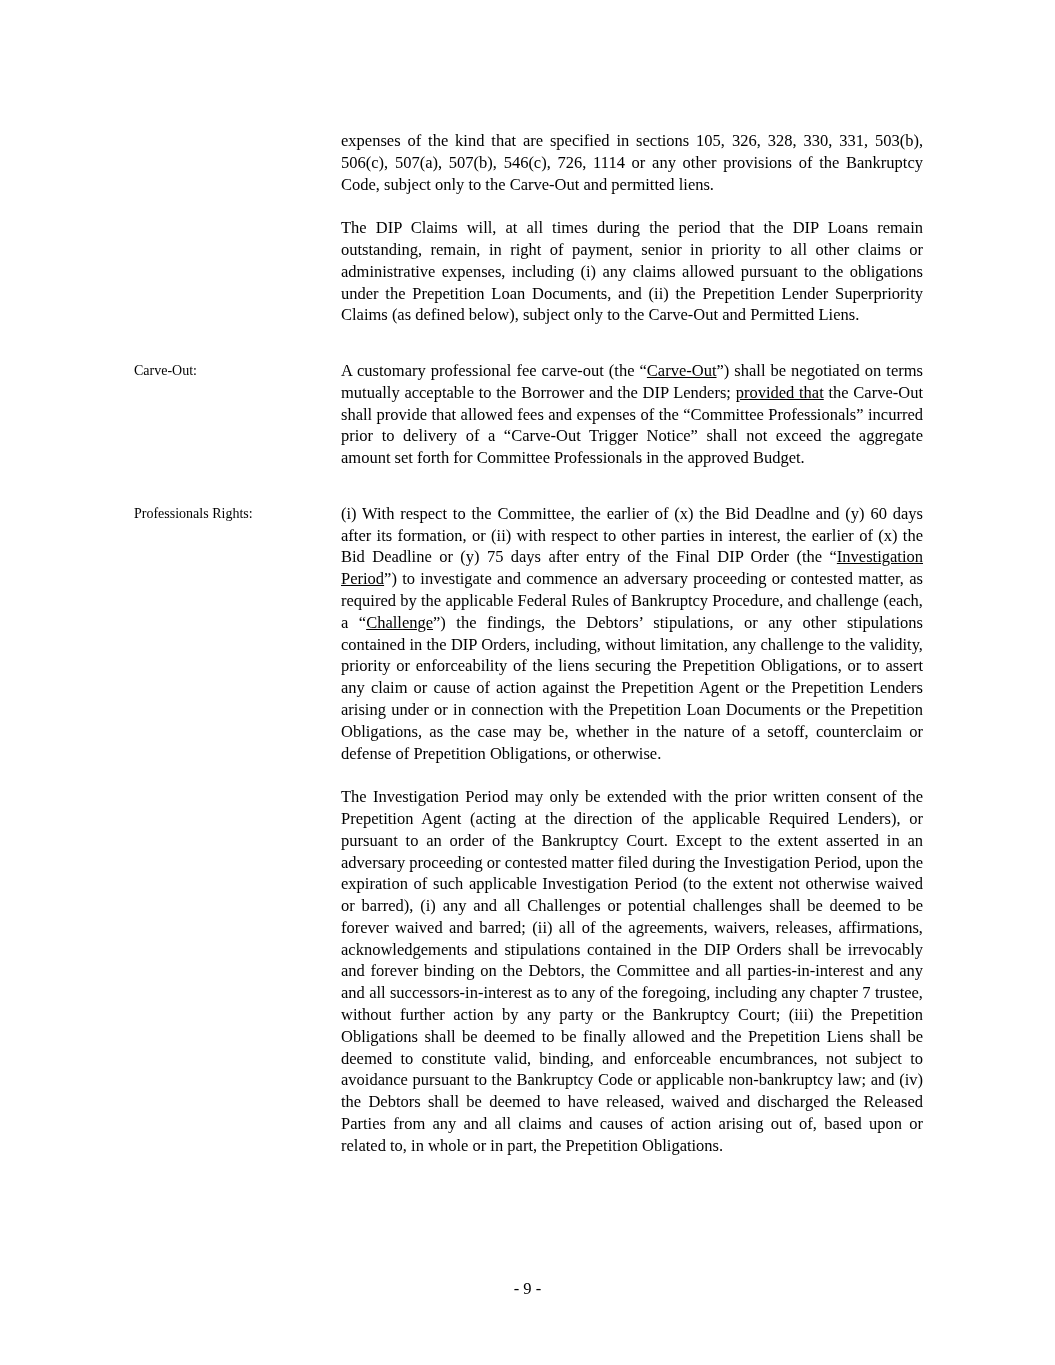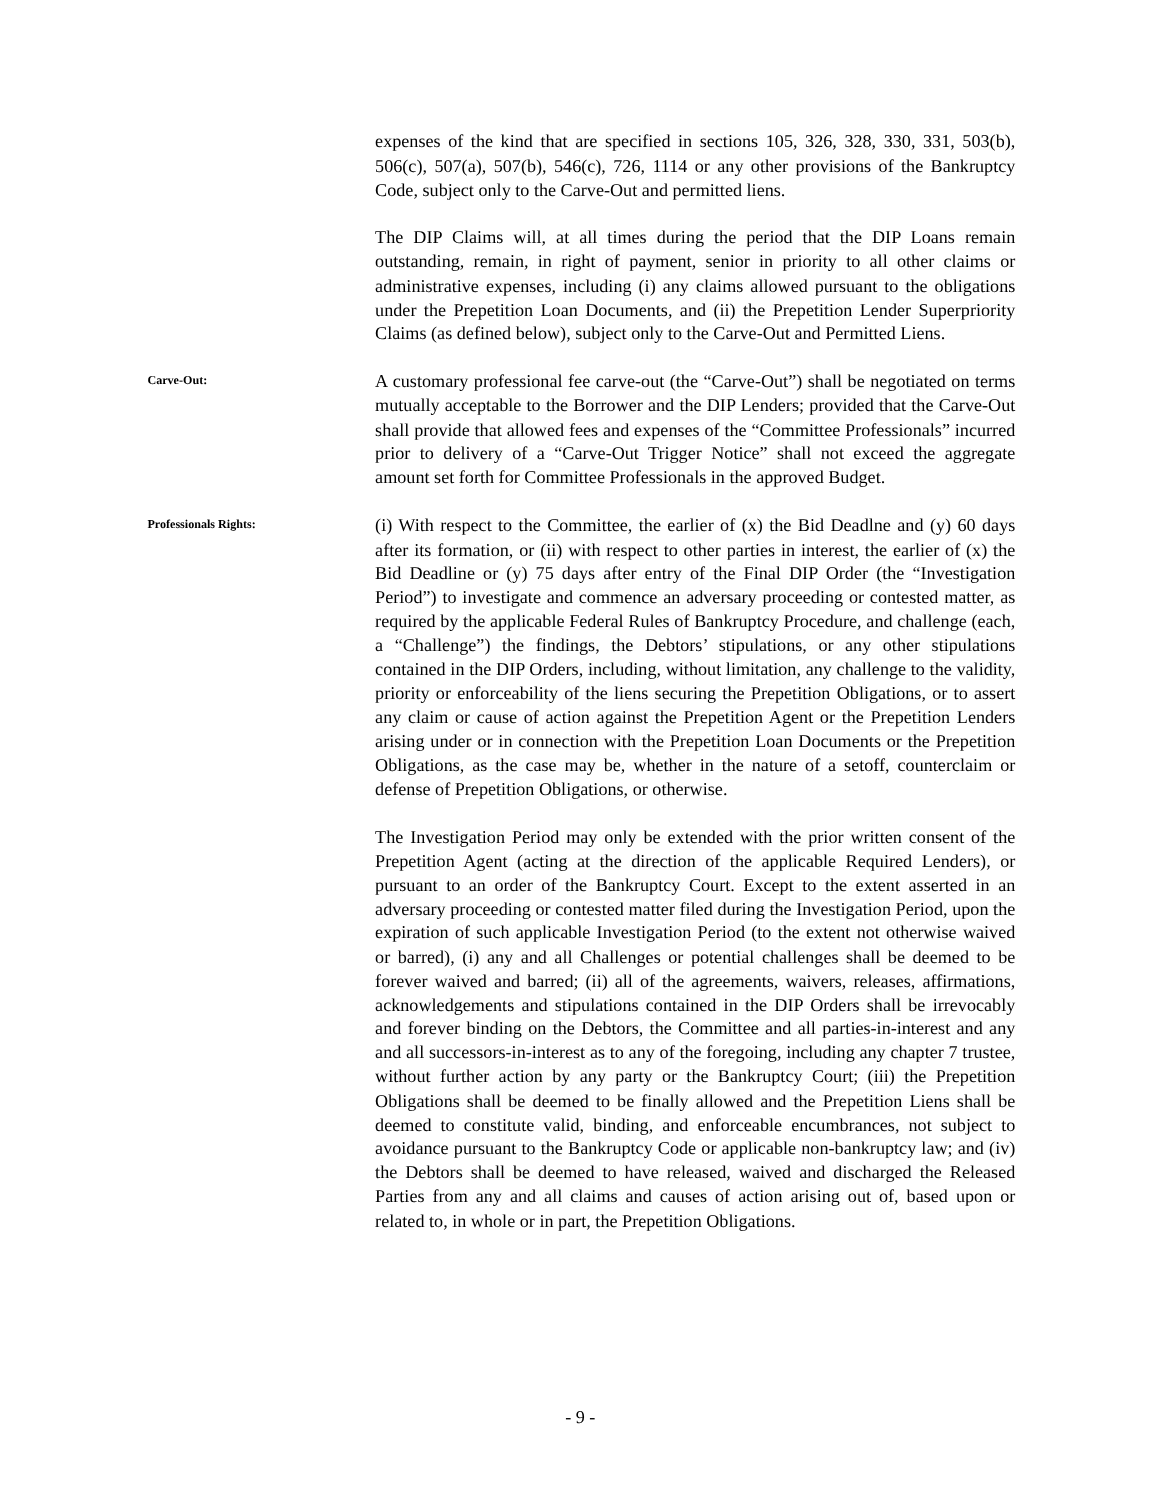--- a/index.html
+++ b/index.html
@@ -18,38 +18,40 @@
   .page {
     position: absolute;
     top: 118px;
     left: 134px;
     width: 789px;
   }
   .section-row {
     display: grid;
     grid-template-columns: 207px 582px;
     align-items: start;
+    margin-top: 12px;
   }
   .label-cell {
-    font-weight: bold;
-    font-size: 11px;
+    font-weight: normal;
+    font-size: 14px;
     line-height: 21.8px;
     padding-right: 10px;
   }
   .content-cell {
     min-width: 0;
   }
   .content-cell p {
     margin: 0 0 21.8px 0;
     font-size: 16.5px;
     line-height: 21.8px;
     text-align: justify;
     text-justify: inter-word;
   }
   .u {
+    text-decoration: underline;
   }
   .footer {
     position: absolute;
     top: 1278px;
     left: 0;
     width: 1055px;
     text-align: center;
     font-size: 16.5px;
     line-height: 21.8px;
   }

